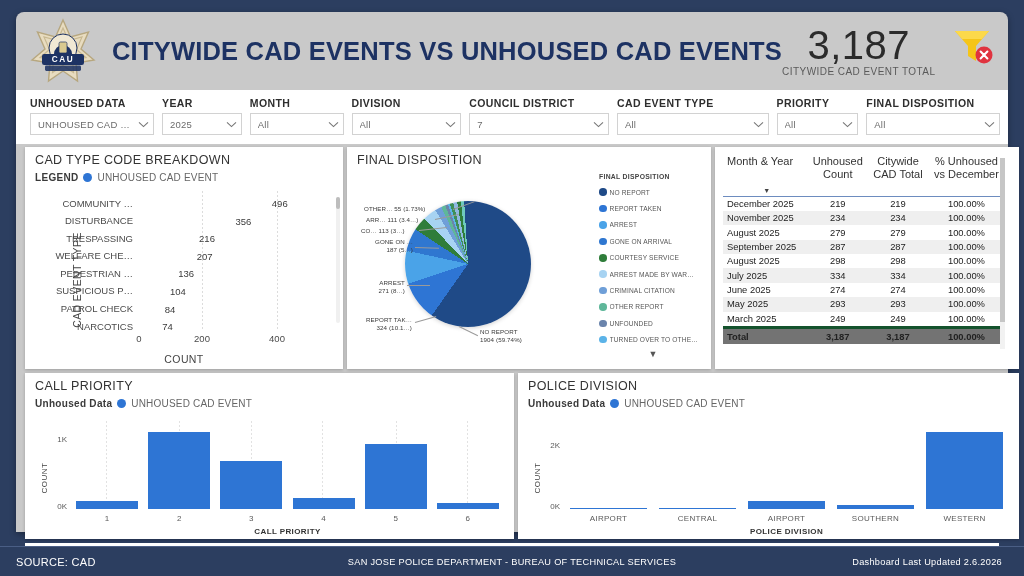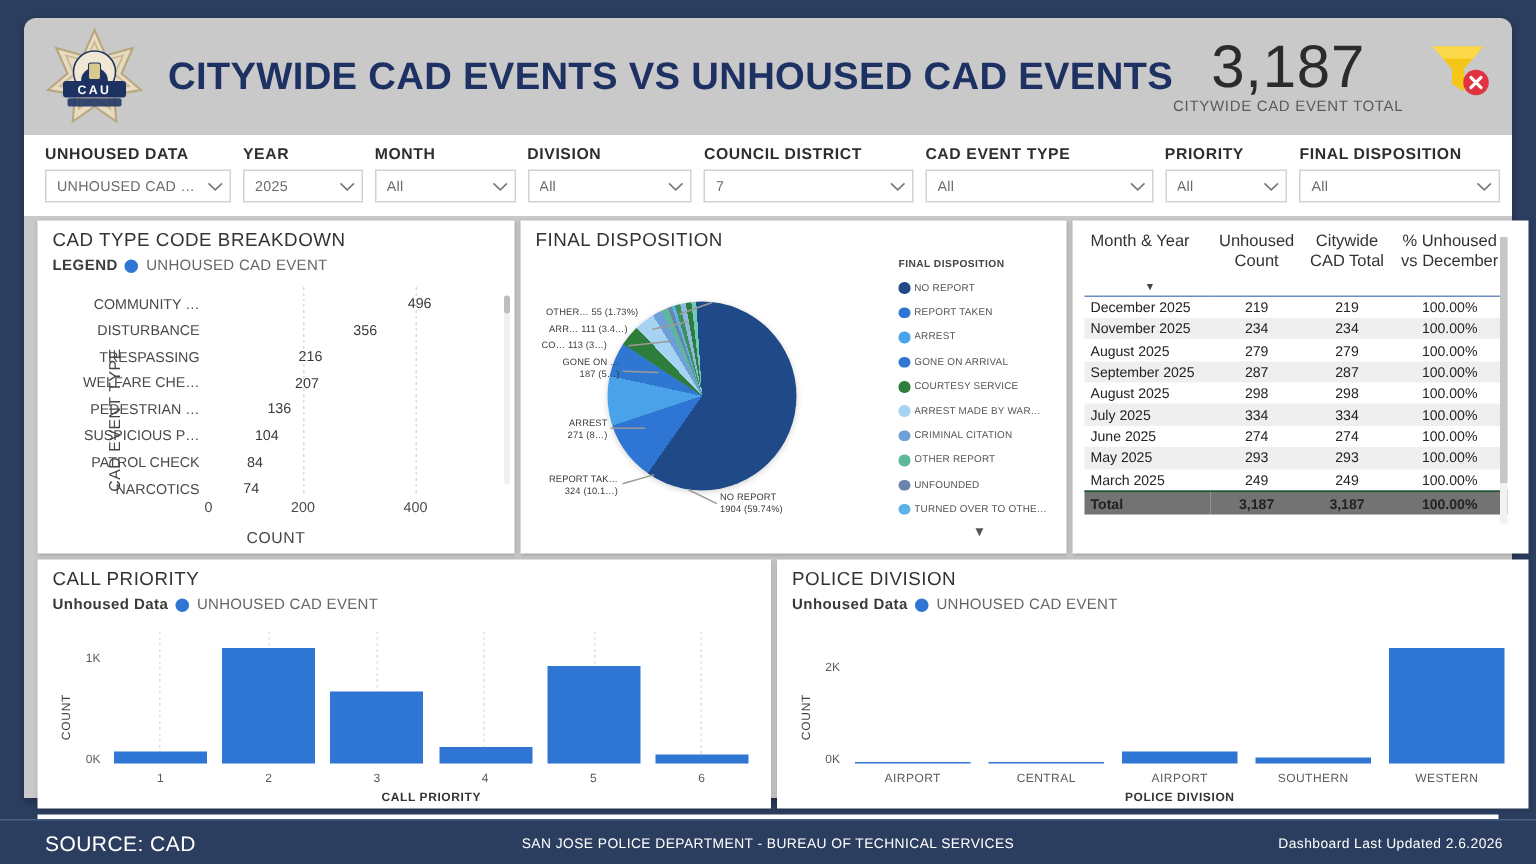--- a/index.html
+++ b/index.html
@@ -172,21 +172,21 @@
   .tbl th.first { text-align: left; padding-left: 4px; }
   .tbl thead tr.headrow { height: 30px; }
   .tbl .sortrow td { height: 9px; border-bottom: 1px solid #6d8cbf; padding: 0; }
   .sort-caret { font-size: 7px; color: #444; padding-left: 3px; }
   .tbl td {
     font-size: 9.4px; color: #222; text-align: center; padding: 1.3px 2px;
     line-height: 1.25;
   }
   .tbl td.first { text-align: left; padding-left: 4px; }
   .tbl tbody tr:nth-child(even) { background: #efefef; }
-  .tbl tr.lastrow td { border-bottom: 1px solid #14532d; }
+  .tbl tr.lastrow td { border-bottom: 3px solid #14532d; }
   .tbl tr.total td { font-weight: bold; background: #737373; padding-top: 2px; }
   .tbl-scroll { position: absolute; right: 0; top: 4px; bottom: 16px; width: 5px; background: #f2f2f2; cursor: pointer; }
   .tbl-scroll-thumb { position: absolute; top: 0; left: 0; width: 5px; height: 86%; background: #c6c6c6; }
 
   
   .colchart { position: absolute; left: 0; top: 44px; right: 6px; bottom: 0; }
   .col-yaxis {
     position: absolute; left: 20px; top: 4px; bottom: 30px; width: 24px;
   }
   .col-ylabel { position: absolute; right: 2px; font-size: 8px; color: #5a5a5a; transform: translateY(-50%); }
@@ -208,21 +208,21 @@
     position: absolute; left: 9px; right: 9px; top: 531px; height: 15px;
     background: #fff; display: flex; align-items: center; padding-left: 6px;
   }
   .note span { font-size: 6.6px; font-style: italic; color: #333; letter-spacing: .1px; }
   .footer {
     position: absolute; left: 0; right: 0; bottom: 0; height: 30px;
     background: #2c3e60; color: #fff;
     display: flex; align-items: center;
     border-top: 1px solid #4a5e85;
   }
-  .footer .f-left { position: absolute; left: 30px; font-size: 14px; letter-spacing: .3px; }
+  .footer .f-left { position: absolute; left: 16px; font-size: 11px; letter-spacing: .3px; }
   .footer .f-center { width: 100%; text-align: center; font-size: 9.2px; letter-spacing: .3px; }
   .footer .f-right { position: absolute; right: 22px; font-size: 9.2px; letter-spacing: .3px; text-align: right; }
 </style>
 </head>
 <body>
 
 <div class="outer-frame">
   <div class="canvas">
 
     <div class="header">

